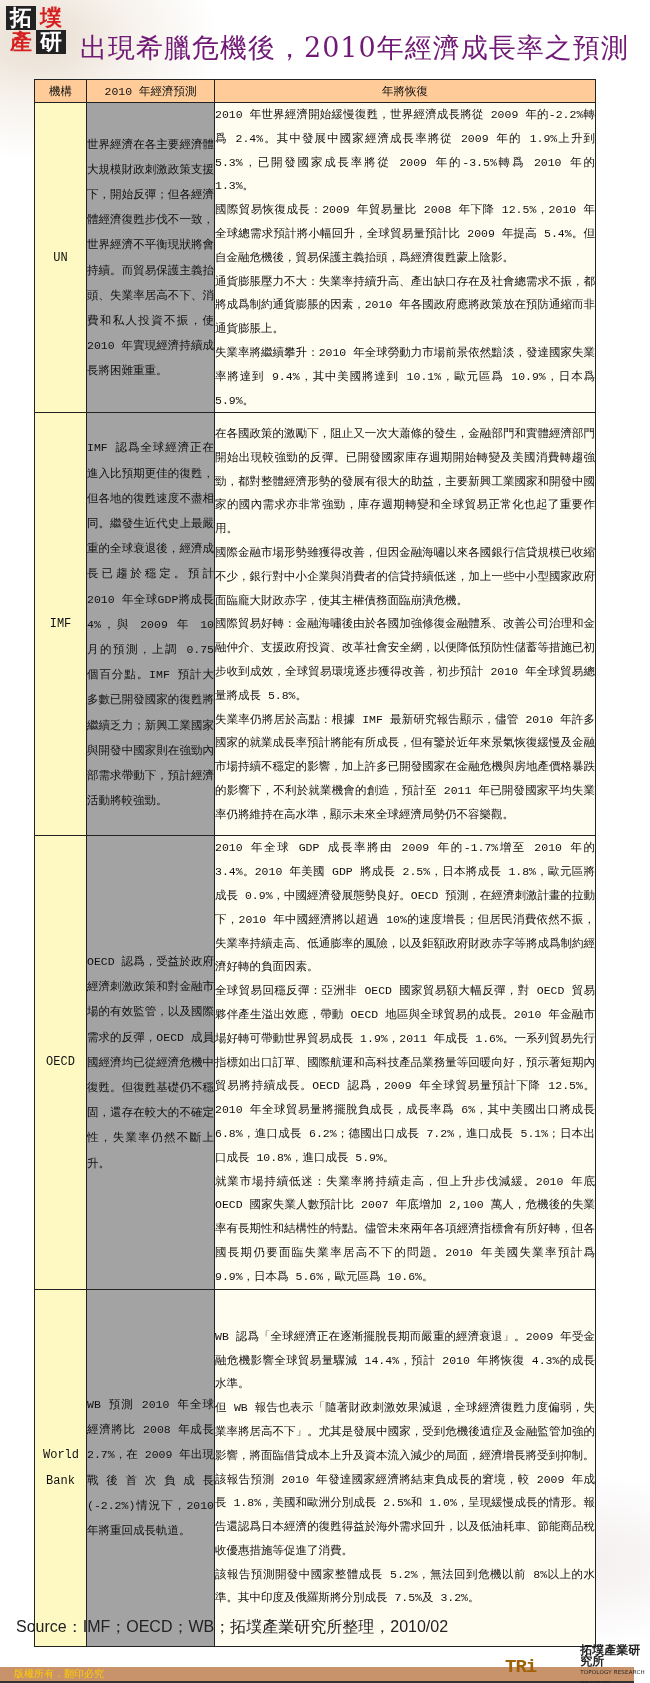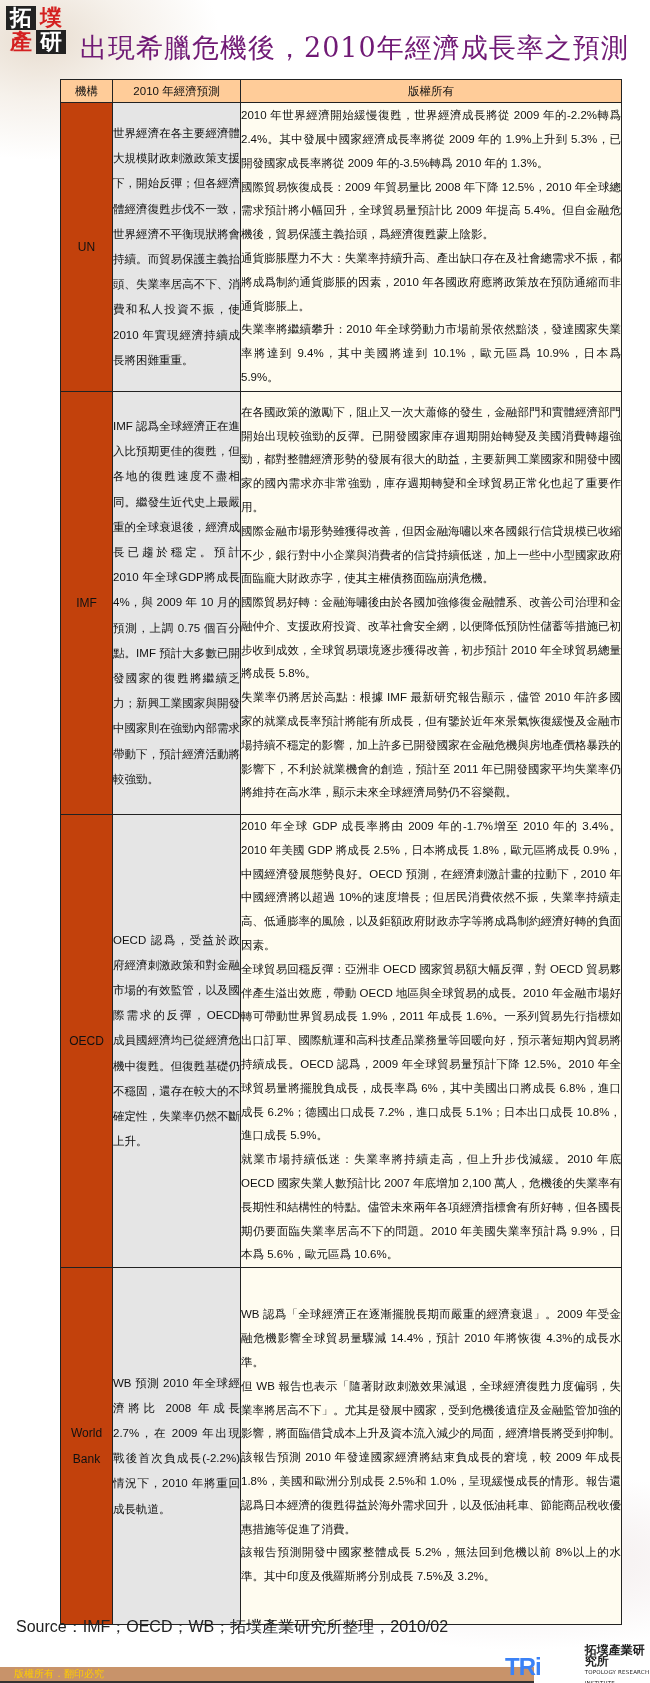--- a/index.html
+++ b/index.html
@@ -24,50 +24,50 @@
   .logo .k1 { background:#222; color:#fff; }
   .logo .k2 { color:#d42020; }
   .logo .k3 { color:#d42020; }
   .logo .k4 { background:#222; color:#fff; }
   .title {
     position:absolute; left:80px; top:30px; z-index:2;
     font-family:"DejaVu Serif", serif; font-size:27px; font-weight:normal; color:#701a75;
     letter-spacing:1px; white-space:nowrap;
   }
   table.main {
-    position:absolute; left:60px; top:79px; width:561px; z-index:2;
+    position:absolute; left:34px; top:79px; width:561px; z-index:2;
     border-collapse:collapse; table-layout:fixed;
-    font-family:Liberation Sans, sans-serif; font-size:11.5px; color:#111;
+    font-family:Liberation Mono, monospace; font-size:11.5px; color:#111;
   }
   table.main td, table.main th {
     border:1.5px solid #222; padding:0; vertical-align:middle;
   }
   table.main th {
     background:#ffcc99; font-weight:normal; height:22px; font-size:11.5px;
   }
-  td.org { background:#c2410c; text-align:center; font-size:12px; }
-  td.fc  { background:#e5e5e5; padding:0 6px 0 8px; line-height:25.2px; text-align:justify; }
+  td.org { background:#fef9c3; text-align:center; font-size:12px; }
+  td.fc  { background:#a3a3a3; padding:0 6px 0 8px; line-height:25.2px; text-align:justify; }
   td.desc { background:#fffcf0; padding:2px 6px 2px 8px; line-height:23.8px; text-align:justify;margin-left:35px; }
   td.desc p { margin:0; }
   .source {
     position:absolute; left:16px; top:1617px; z-index:2;
     font-family:"Liberation Sans", sans-serif; font-size:16px; color:#222;
   }
   .footer-bar {
-    position:absolute; left:0; top:1667px; width:534px; height:14px; z-index:1;
+    position:absolute; left:0; top:1667px; width:634px; height:14px; z-index:1;
     background:#c8936a; border-bottom:2px solid #333;
   }
   .footer-text {
     position:absolute; left:14px; top:0; font-family:"DejaVu Sans", sans-serif;
     font-size:10px; line-height:14px; color:#ffcc00;
   }
   .tri-logo {
     position:absolute; left:505px; top:1645px; z-index:3; display:flex; align-items:center; gap:4px;
   }
-  .tri-mark { font-family:Liberation Sans, sans-serif; font-weight:bold; font-size:24px; color:#3b82f6; letter-spacing:-1px; }
+  .tri-mark { font-family:Liberation Mono, monospace; font-weight:bold; font-size:19px; color:#a16207; letter-spacing:-1px; }
   .tri-text { display:flex; flex-direction:column; line-height:11px;margin-left:40px; }
   .tri-cn { font-family:"DejaVu Serif", serif; font-size:12px; color:#222; font-weight:bold; }
   .tri-en { font-family:"DejaVu Sans", sans-serif; font-size:5.5px; color:#222; letter-spacing:0.2px; }
 </style>
 </head>
 <body>
 
 <div class="bg-wash"></div>
 
 <div class="logo">
@@ -82,21 +82,21 @@
 <table class="main">
   <colgroup>
     <col style="width:52px">
     <col style="width:128px">
     <col style="width:381px">
   </colgroup>
   <thead>
     <tr>
       <th>機構</th>
       <th>2010 年經濟預測</th>
-      <th>版權所有</th>
+      <th>年將恢復</th>
     </tr>
   </thead>
   <tbody>
 
     <tr style="height:289px">
       <td class="org">UN</td>
       <td class="fc">世界經濟在各主要經濟體大規模財政刺激政策支援下，開始反彈；但各經濟體經濟復甦步伐不一致，世界經濟不平衡現狀將會持續。而貿易保護主義抬頭、失業率居高不下、消費和私人投資不振，使 2010 年實現經濟持續成長將困難重重。</td>
       <td class="desc">
         <p>2010 年世界經濟開始緩慢復甦，世界經濟成長將從 2009 年的-2.2%轉爲 2.4%。其中發展中國家經濟成長率將從 2009 年的 1.9%上升到 5.3%，已開發國家成長率將從 2009 年的-3.5%轉爲 2010 年的 1.3%。</p>
         <p>國際貿易恢復成長：2009 年貿易量比 2008 年下降 12.5%，2010 年全球總需求預計將小幅回升，全球貿易量預計比 2009 年提高 5.4%。但自金融危機後，貿易保護主義抬頭，爲經濟復甦蒙上陰影。</p>

